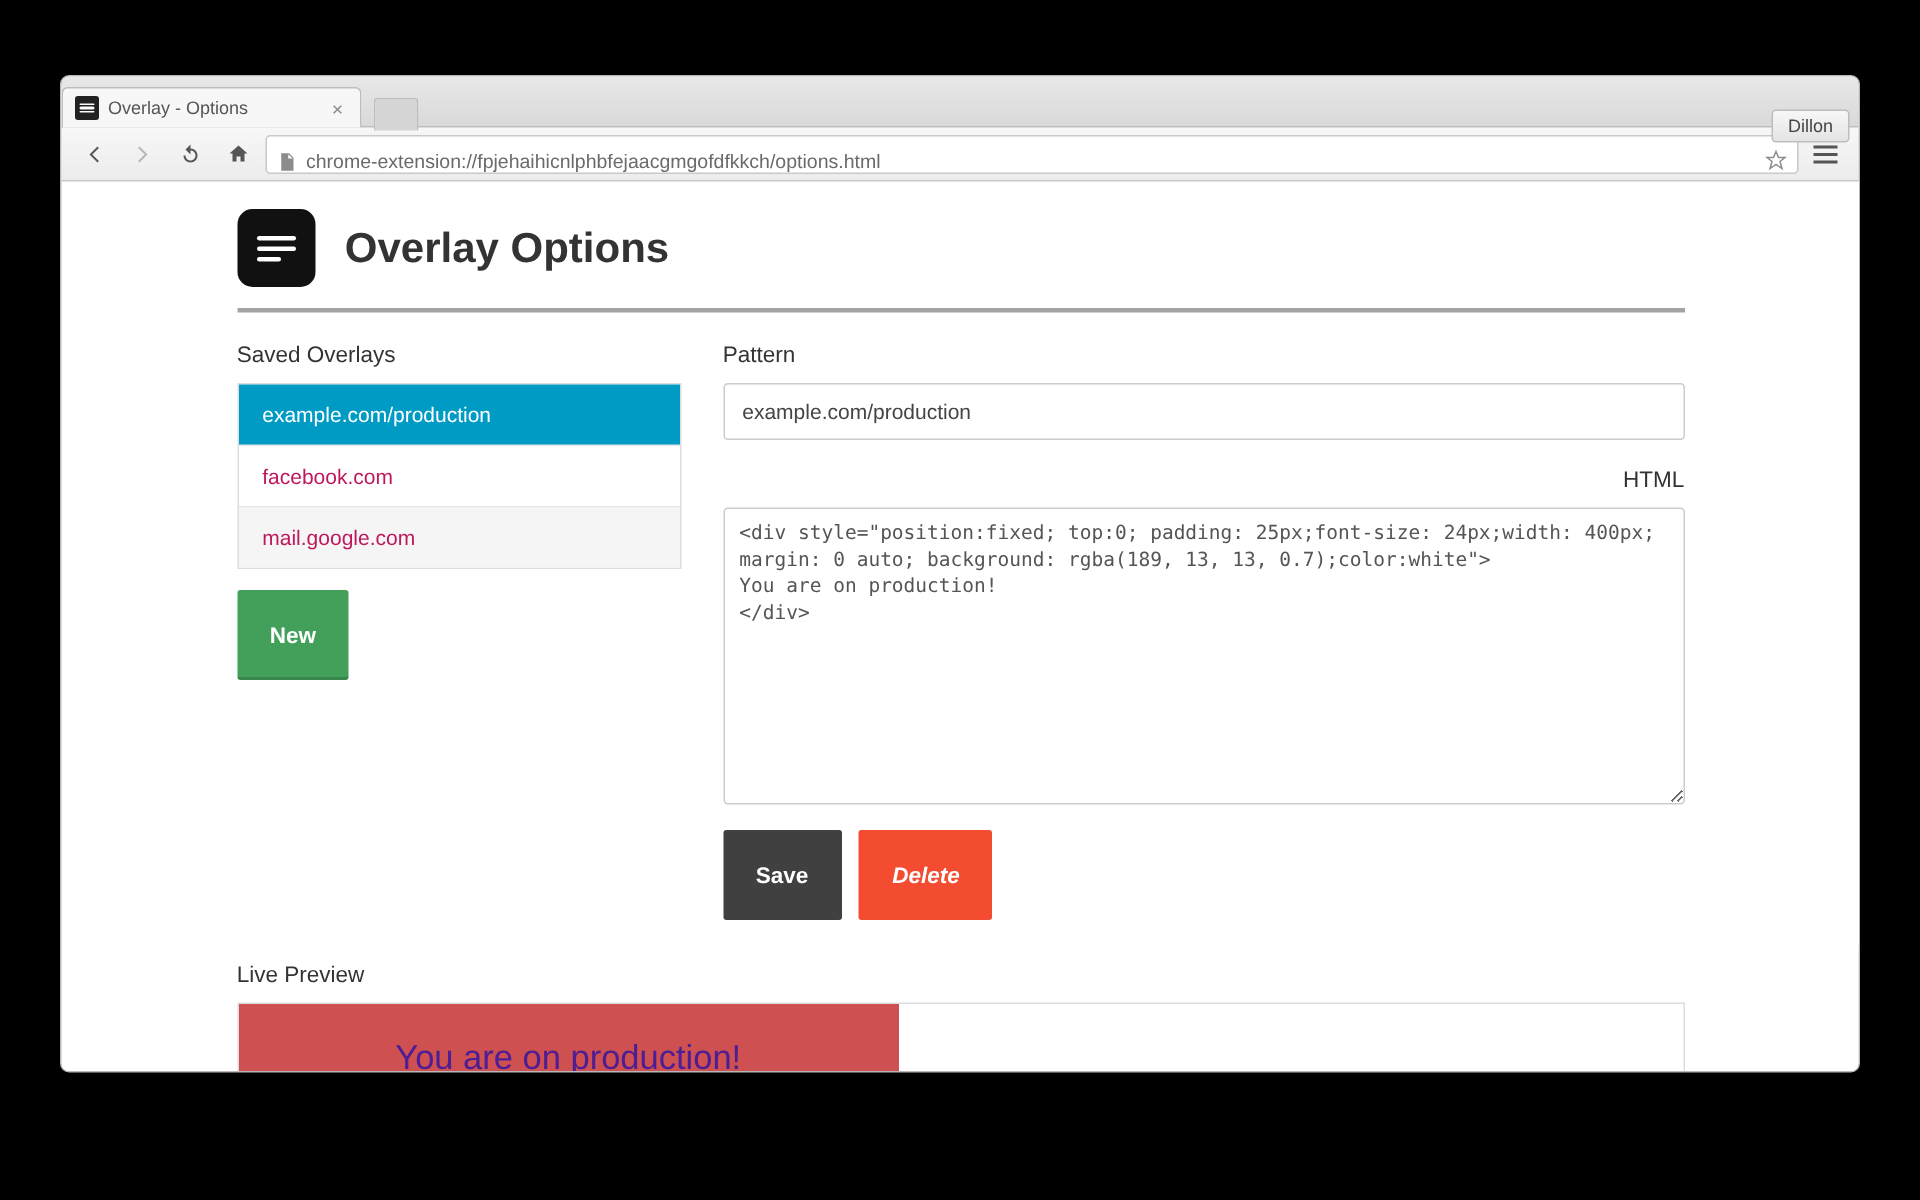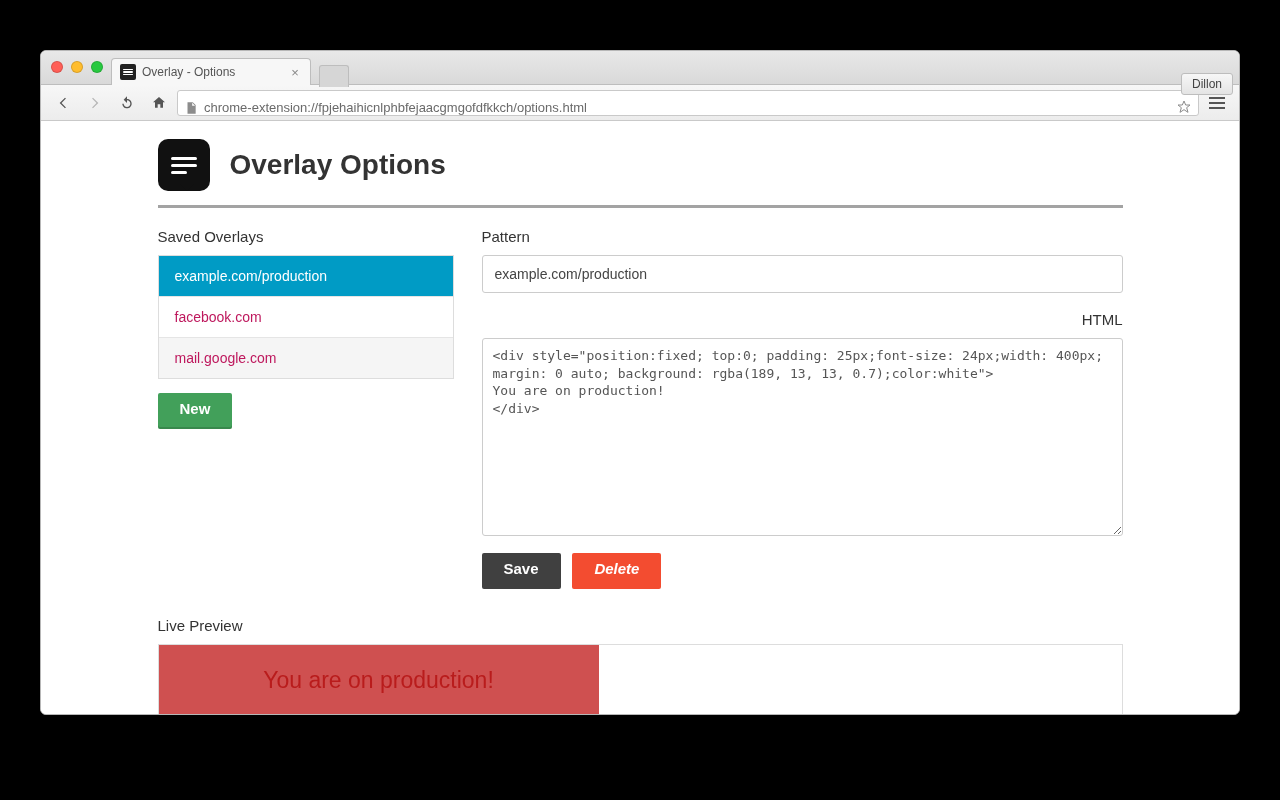--- a/index.html
+++ b/index.html
@@ -23,21 +23,20 @@
     overflow:hidden;
     border:1px solid #b7b7b7;
   }
 
   
   .tab-strip {
     height:34px;
     background: linear-gradient(#e8e8e8,#d9d9d9);
     border-bottom:1px solid #bdbdbd;
     display:flex; align-items:flex-end;
-    padding-left:70px;
     position:relative;
   }
   .traffic-lights {
     position:absolute; left:10px; top:10px;
     display:flex; gap:8px;
   }
   .dot { width:12px; height:12px; border-radius:50%; border:1px solid rgba(0,0,0,.15);}
   .dot.red{background:#ff5f57;} .dot.yellow{background:#ffbd2e;} .dot.green{background:#28c940;}
 
   .tab {
@@ -139,22 +138,22 @@
   .list-item{
     padding:12px 16px; font-size:14px; color:#be185d;
     border-bottom:1px solid #e5e5e5; background:#fff;
     cursor:pointer;
   }
   .list-item:nth-child(odd){background:#fafafa;}
   .list-item:last-child{border-bottom:none;background:#f5f5f5;}
   .list-item.active{background:#009bc5;color:#fff;}
 
   .btn{
-    display:inline-flex;align-items:flex-end;justify-content:center;
-    height:36px;padding:12px 22px;border:none;
+    display:inline-flex;align-items:center;justify-content:center;
+    height:60px;padding:0 22px;border:none;
     font-size:15px;font-weight:600;color:#fff;cursor:pointer;
     border-radius:2px;
   }
   .btn-new{background:#42a05a;margin-top:14px;box-shadow:inset 0 -2px rgba(0,0,0,.15);}
   .btn-save{background:#404040;margin-right:8px;}
   .btn-delete{background:#f34c30;font-style:italic;}
 
   .text-input{
     width:100%;height:38px;padding:0 12px;
     font-size:14px;color:#444;
@@ -168,21 +167,21 @@
   }
   .actions{margin-top:14px;}
 
   .preview-sect{margin-top:28px;}
   .preview-box{
     border:1px solid #ddd;height:78px;position:relative;overflow:hidden;background:#fff;
   }
   .preview-banner{
     position:absolute;left:0;top:0;width:440px;padding:22px 28px;
     background:rgba(189,13,13,0.72);
-    font-size:23px;font-weight:400;color:#b91c1c;text-align:center;
+    font-size:23px;font-weight:400;color:#4c1d95;text-align:center;
   }
 </style>
 </head>
 <body>
 
 <div class="browser-window">
 
   <div class="tab-strip">
     <div class="traffic-lights">
       <div class="dot red"></div>

